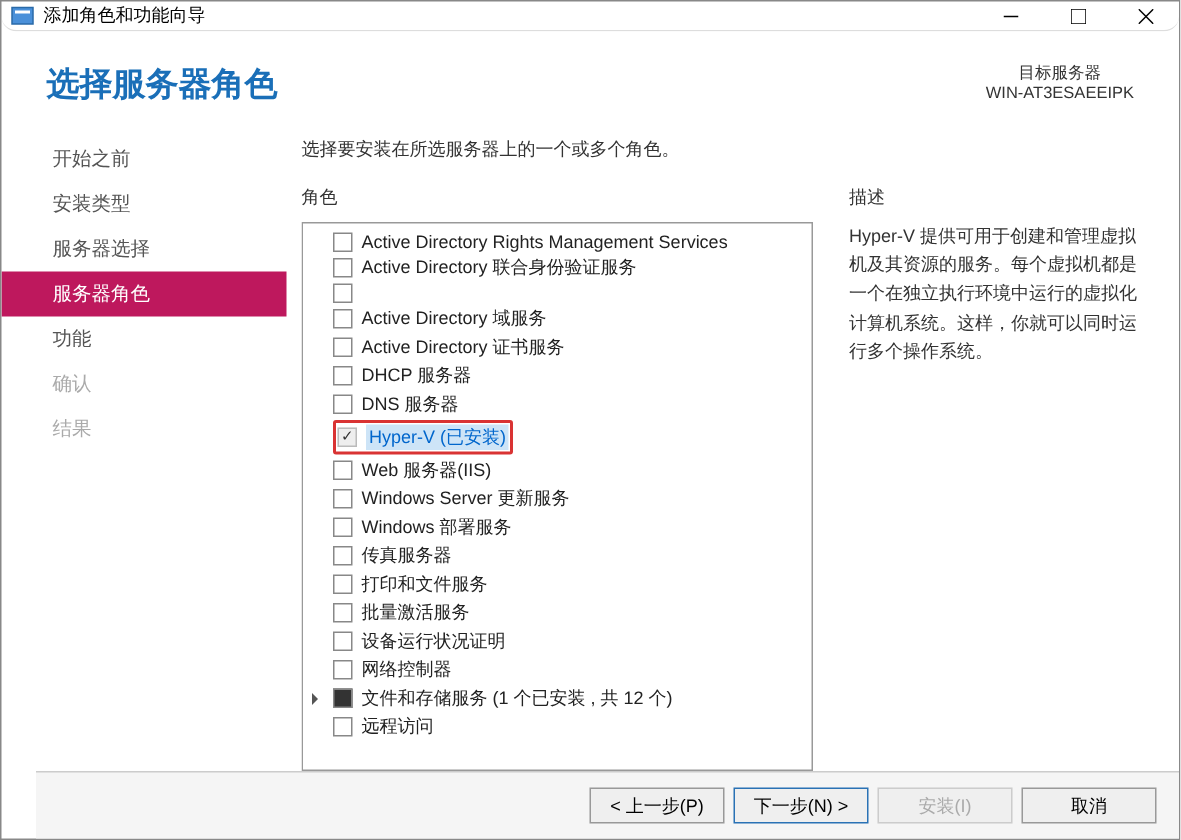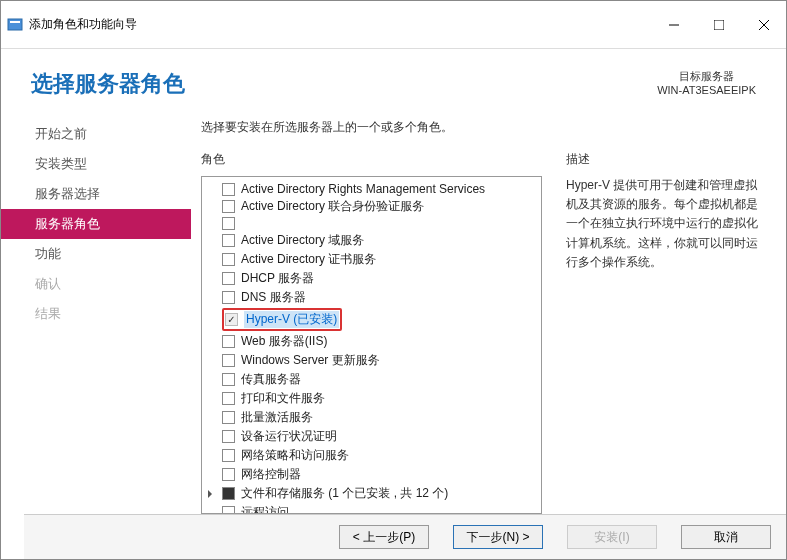--- a/index.html
+++ b/index.html
@@ -1,18 +1,18 @@
 <!DOCTYPE html>
 <html><head>
 <meta charset="utf-8">
 <style>
   * { box-sizing: border-box; margin: 0; padding: 0; }
   body { font-family: "Microsoft YaHei", "Segoe UI", sans-serif; font-size: 12px; background: #fff; color: #000; }
   .window { width: 787px; height: 560px; border: 1px solid #888; display: flex; flex-direction: column; background: #fff; }
-  .titlebar { height: 48px; display: flex; align-items: center; border-bottom: 1px solid #ddd; }
+  .titlebar { height: 20px; display: flex; align-items: center; border-bottom: 1px solid #ddd; border-radius: 14px; }
   .titlebar-icon { width: 16px; height: 16px; margin: 0 6px; }
   .titlebar-title { flex: 1; font-size: 12px; }
   .win-btns { display: flex; height: 100%; }
   .win-btn { width: 45px; display: flex; align-items: center; justify-content: center; }
   .win-btn svg { width: 10px; height: 10px; }
   .header { display: flex; padding: 20px 30px 15px 30px; align-items: flex-start; }
   .header-title { font-size: 22px; color: #1a6fb8; font-weight: 700; flex: 1; }
   .target-box { text-align: center; font-size: 11px; color: #444; }
   .target-label { color: #333; }
   .target-name { color: #333; }
@@ -33,21 +33,21 @@
   .role-check { width: 13px; height: 13px; border: 1px solid #888; margin-right: 6px; display: inline-flex; align-items: center; justify-content: center; background: #fff; flex-shrink: 0; }
   .role-check.checked { background: #fff; }
   .role-check.checked::after { content: "✓"; font-size: 10px; color: #333; line-height: 1; }
   .role-check.filled { background: #333; }
   .role-check.disabled { background: #eee; border-color: #bbb; }
   .role-label { }
   .hv-outline { border: 2px solid #d93333; border-radius: 2px; padding: 1px; display: inline-flex; align-items: center; }
   .hv-outline .role-check { margin-right: 6px; }
   .hv-outline .role-label { background: #cde4f7; color: #0066cc; padding: 0 2px; }
   .desc-text { font-size: 12px; color: #333; line-height: 1.6; }
-  .footer { height: 45px; border-top: 1px solid #ccc; display: flex; align-items: center; justify-content: flex-end; padding: 0 15px; gap: 24px; background: #f5f5f5; margin-left: 23px; }
+  .footer { height: 45px; border-top: 1px solid #ccc; display: flex; align-items: center; justify-content: flex-end; padding: 0 15px; gap: 6px; background: #f5f5f5; margin-left: 23px; }
   .btn { min-width: 90px; height: 24px; border: 1px solid #999; background: #efefef; font-size: 12px; padding: 0 10px; cursor: default; }
   .btn.disabled { color: #aaa; border-color: #ccc; }
   .btn.primary { border: 1px solid #2a72b5; }
   .roles-box::-webkit-scrollbar { width: 16px; }
   .roles-box::-webkit-scrollbar-track { background: #f0f0f0; }
   .roles-box::-webkit-scrollbar-thumb { background: #c0c0c0; border: 1px solid #aaa; }
 </style>
 </head>
 <body>
 
@@ -140,37 +140,37 @@
               <div class="role-item">
                 <span class="role-check"></span>
                 <span class="role-label">Web 服务器(IIS)</span>
               </div>
               <div class="role-item">
                 <span class="role-check"></span>
                 <span class="role-label">Windows Server 更新服务</span>
               </div>
               <div class="role-item">
                 <span class="role-check"></span>
+                <span class="role-label">Windows 部署服务</span>
+              </div>
+              <div class="role-item">
+                <span class="role-check"></span>
                 <span class="role-label">传真服务器</span>
               </div>
               <div class="role-item">
                 <span class="role-check"></span>
                 <span class="role-label">打印和文件服务</span>
               </div>
               <div class="role-item">
                 <span class="role-check"></span>
                 <span class="role-label">批量激活服务</span>
               </div>
               <div class="role-item">
                 <span class="role-check"></span>
                 <span class="role-label">设备运行状况证明</span>
-              </div>
-              <div class="role-item">
-                <span class="role-check"></span>
-                <span class="role-label">网络策略和访问服务</span>
               </div>
               <div class="role-item">
                 <span class="role-check"></span>
                 <span class="role-label">网络控制器</span>
               </div>
               <div class="role-item has-arrow">
                 <span class="role-check filled"></span>
                 <span class="role-label">文件和存储服务 (1 个已安装 , 共 12 个)</span>
               </div>
               <div class="role-item">

